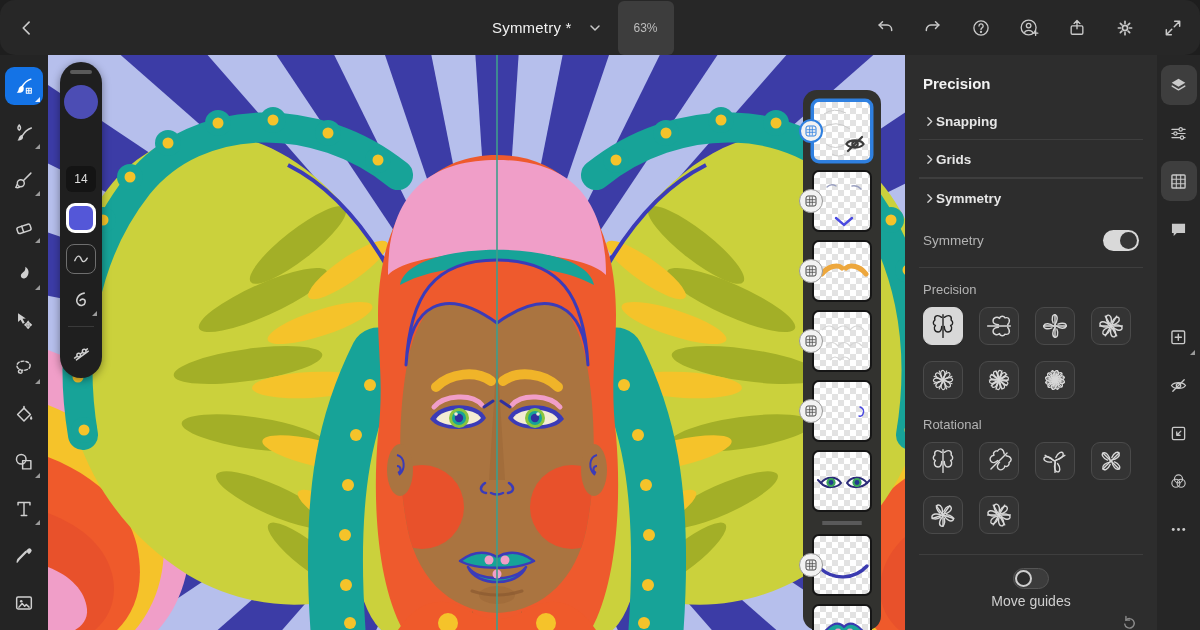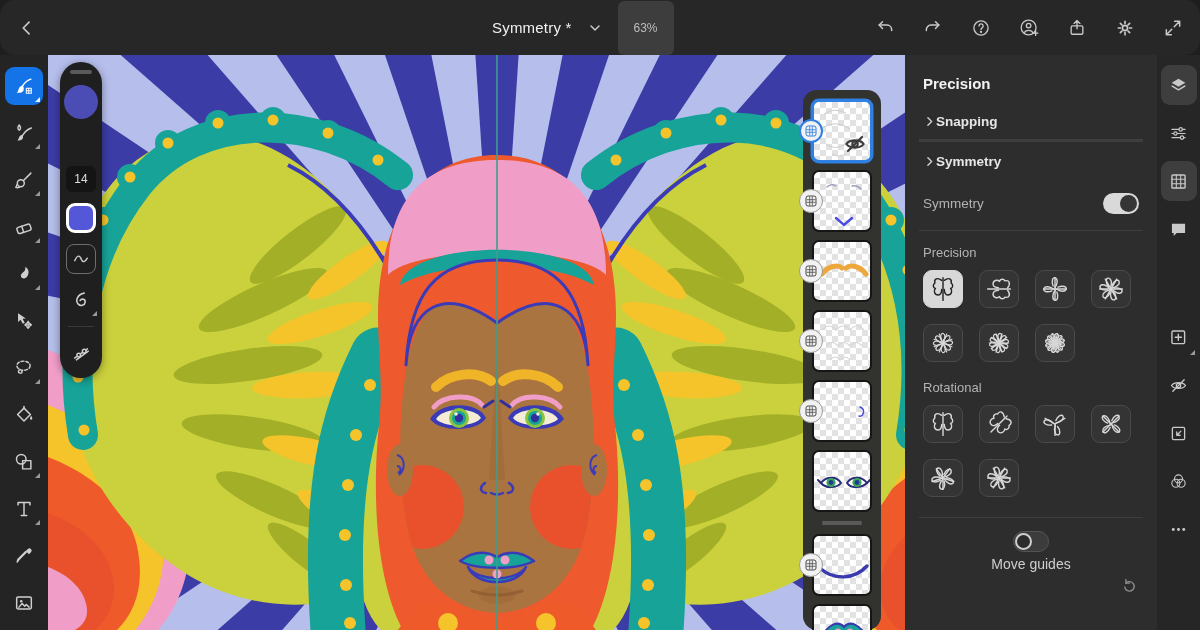--- a/index.html
+++ b/index.html
@@ -608,20 +608,28 @@
 
     <div class="secrow">
       <span class="chev">
           <svg viewBox="0 0 24 24" width="13" height="13" fill="none" stroke="currentColor" stroke-width="2.6" stroke-linecap="round" stroke-linejoin="round">
             <path d="M9 5 L16 12 L9 19"></path>
           </svg>
         </span>
       <span>Snapping</span>
     </div>
     <div class="secdiv"></div>
+    <div class="secrow">
+      <span class="chev">
+          <svg viewBox="0 0 24 24" width="13" height="13" fill="none" stroke="currentColor" stroke-width="2.6" stroke-linecap="round" stroke-linejoin="round">
+            <path d="M9 5 L16 12 L9 19"></path>
+          </svg>
+        </span>
+      <span>Grids</span>
+    </div>
     <div class="secdiv"></div>
     <div class="secdiv"></div>
     <div class="secrow">
       <span class="chev">
           <svg viewBox="0 0 24 24" width="13" height="13" fill="none" stroke="currentColor" stroke-width="2.6" stroke-linecap="round" stroke-linejoin="round">
             <path d="M9 5 L16 12 L9 19"></path>
           </svg>
         </span>
       <span>Symmetry</span>
     </div>

